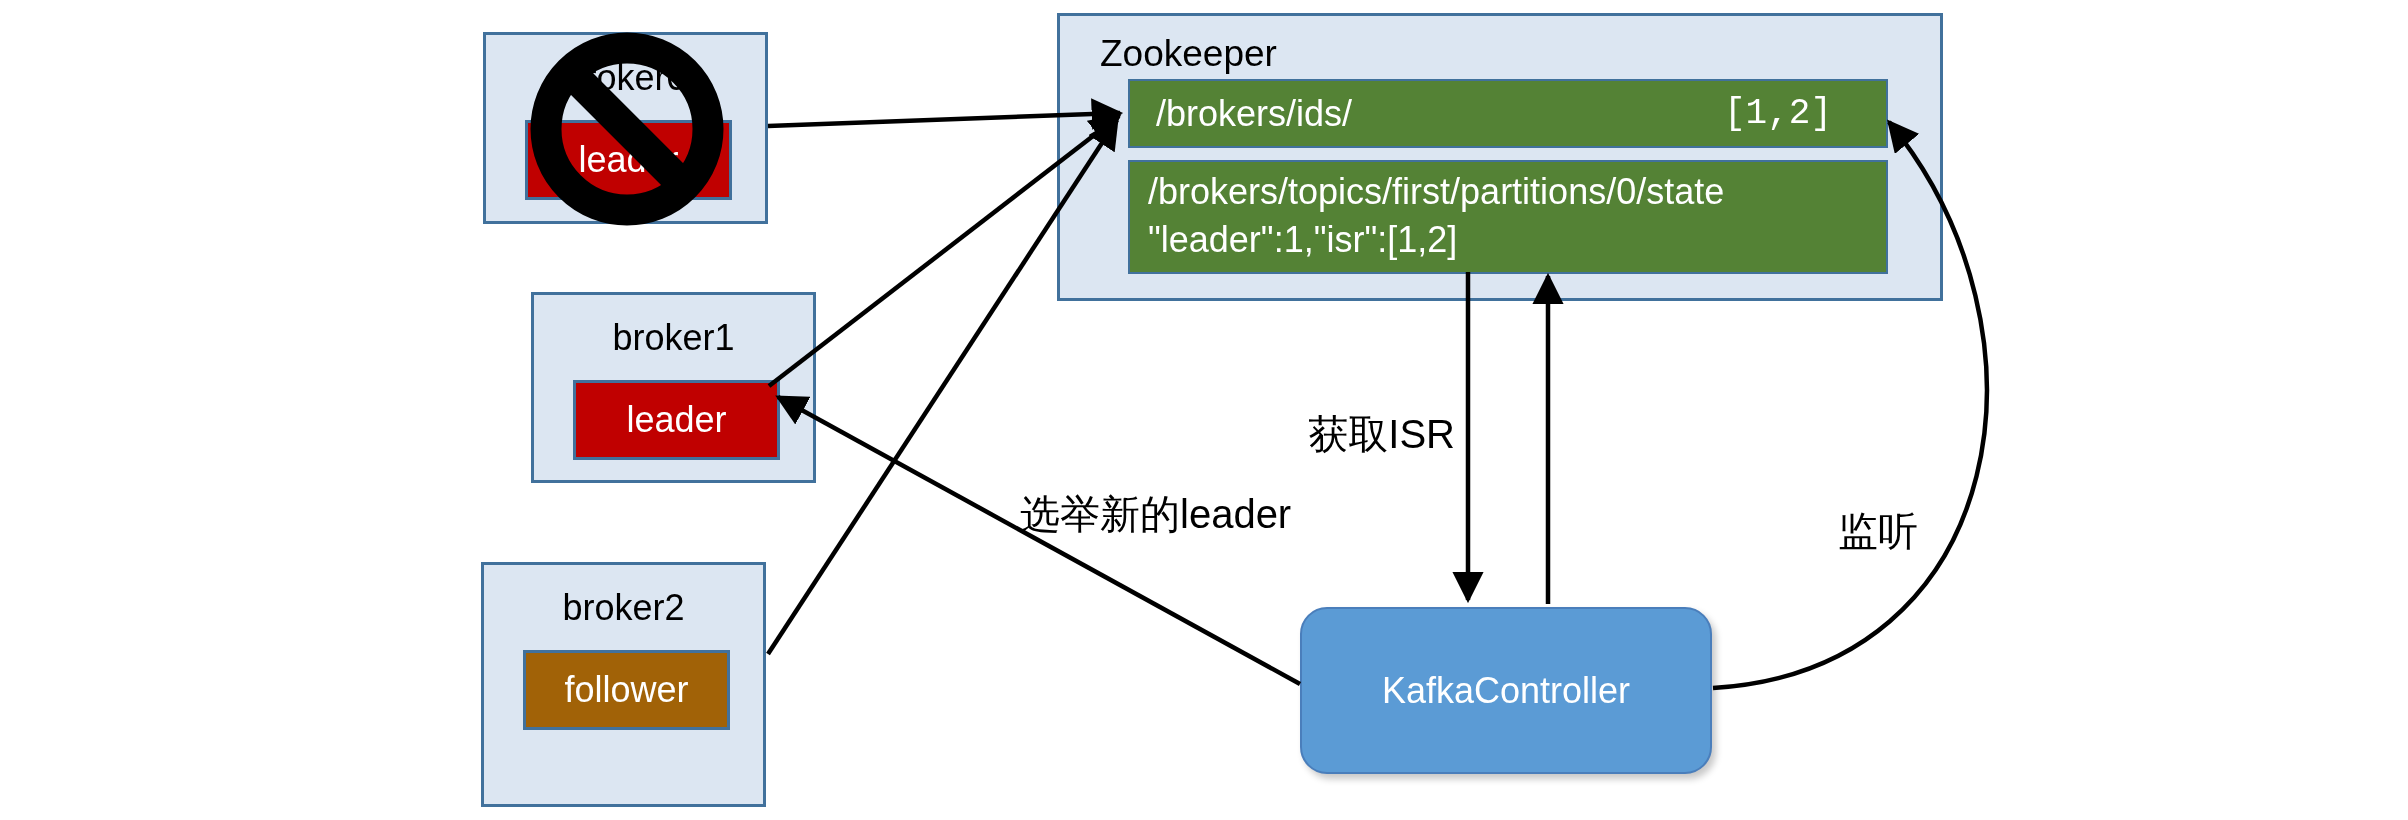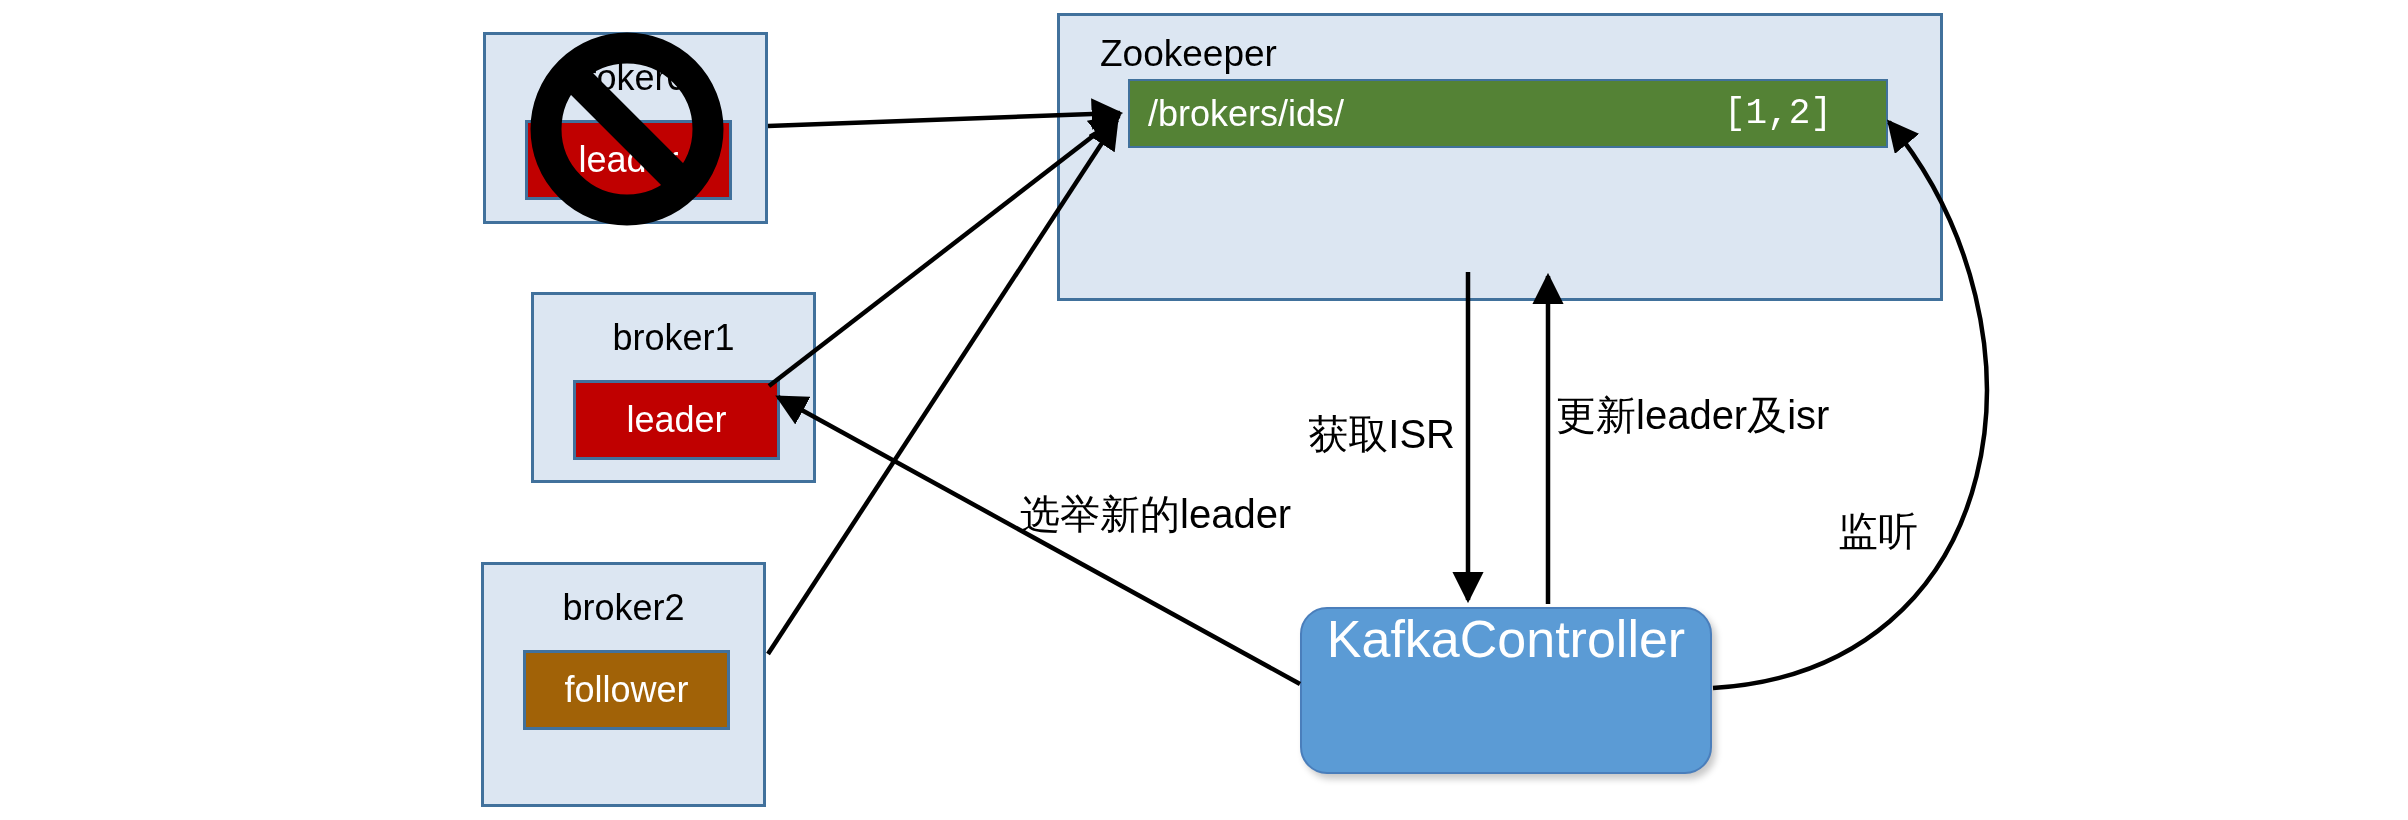--- a/index.html
+++ b/index.html
@@ -12,41 +12,41 @@
     background:#dce6f2;border:3px solid #41719c;
   }
   
   .zk{left:1057px;top:13px;width:886px;height:288px;}
   .zk-title{position:absolute;left:40px;top:17px;font-size:37px;}
   .znode{
     position:absolute;box-sizing:border-box;left:68px;width:760px;
     background:#548235;border:2px solid #41719c;color:#ffffff;font-size:36px;
   }
   .znode1{top:63px;height:69px;display:flex;align-items:center;}
-  .znode1 .zpath{padding-left:18px;white-space:nowrap;}
+  .znode1 .zpath{padding-left:18px;white-space:nowrap;margin-left:8px;}
   .znode1 .zval{margin-left:auto;padding-right:54px;white-space:nowrap;font-family:Liberation Mono, monospace;}
   .znode2{top:144px;height:114px;padding:6px 0 0 18px;line-height:48px;white-space:nowrap;}
   
   .broker{box-sizing:border-box;width:285px;}
   .b0{left:483px;top:32px;height:192px;}
   .b1{left:483px;top:292px;height:191px;margin-left:48px;}
   .b2{left:481px;top:562px;height:245px;}
   .broker-name{position:absolute;left:0;top:22px;width:100%;text-align:center;font-size:36px;}
   .role-box{
     position:absolute;box-sizing:border-box;left:39px;top:85px;width:207px;height:80px;
     border:3px solid #41719c;color:#ffffff;font-size:36px;
     display:flex;align-items:center;justify-content:center;
   }
   .role-leader{background:#c00000;}
   .role-follower{background:#a16207;}
   
   .controller{
     position:absolute;box-sizing:border-box;left:1300px;top:607px;width:412px;height:167px;
     background:#5b9bd5;border:2px solid #4a7ebb;border-radius:27px;
-    color:#ffffff;font-size:52px;display:flex;align-items:flex-start;justify-content:center;
+    color:#ffffff;font-size:36px;display:flex;align-items:center;justify-content:center;
     box-shadow:4px 5px 7px rgba(0,0,0,0.22);
   }
   
   .edge-label{position:absolute;font-size:40px;white-space:nowrap;}
   .lbl-get{left:1205px;top:388px;width:250px;text-align:right;margin-top:19px;}
   .lbl-upd{left:1556px;top:388px;}
   .lbl-elect{left:1020px;top:487px;}
   .lbl-listen{left:1838px;top:504px;}
   
   #overlay{position:absolute;left:0;top:0;z-index:5;pointer-events:none;}
@@ -54,20 +54,24 @@
 </head>
 <body>
 
 <div id="canvas">
 
   <div class="panel zk">
     <div class="zk-title">Zookeeper</div>
     <div class="znode znode1">
       <span class="zpath">/brokers/ids/</span>
       <span class="zval">[1,2]</span>
+    </div>
+    <div class="znode znode2">
+      <div>/brokers/topics/first/partitions/0/state</div>
+      <div>"leader":1,"isr":[1,2]</div>
     </div>
   </div>
 
   <div class="panel broker b0">
     <div class="broker-name">broker0</div>
     <div class="role-box role-leader">
       <span>leader</span>
     </div>
   </div>
 
@@ -83,21 +87,20 @@
     <div class="role-box role-follower">
       <span>follower</span>
     </div>
   </div>
 
   <div class="controller">
     <span>KafkaController</span>
   </div>
 
   <div class="edge-label lbl-get">获取ISR</div>
-  <div class="edge-label lbl-upd">更新leader及isr</div>
   <div class="edge-label lbl-elect">选举新的leader</div>
   <div class="edge-label lbl-listen">监听</div>
 
   <svg id="overlay" width="2408" height="820" viewBox="0 0 2408 820">
     <defs>
       <marker id="arrow" viewBox="0 0 10 10" refX="9" refY="5" markerWidth="7" markerHeight="7" orient="auto-start-reverse">
         <path d="M0,0 L10,5 L0,10 z" fill="#000"></path>
       </marker>
     </defs>
 

